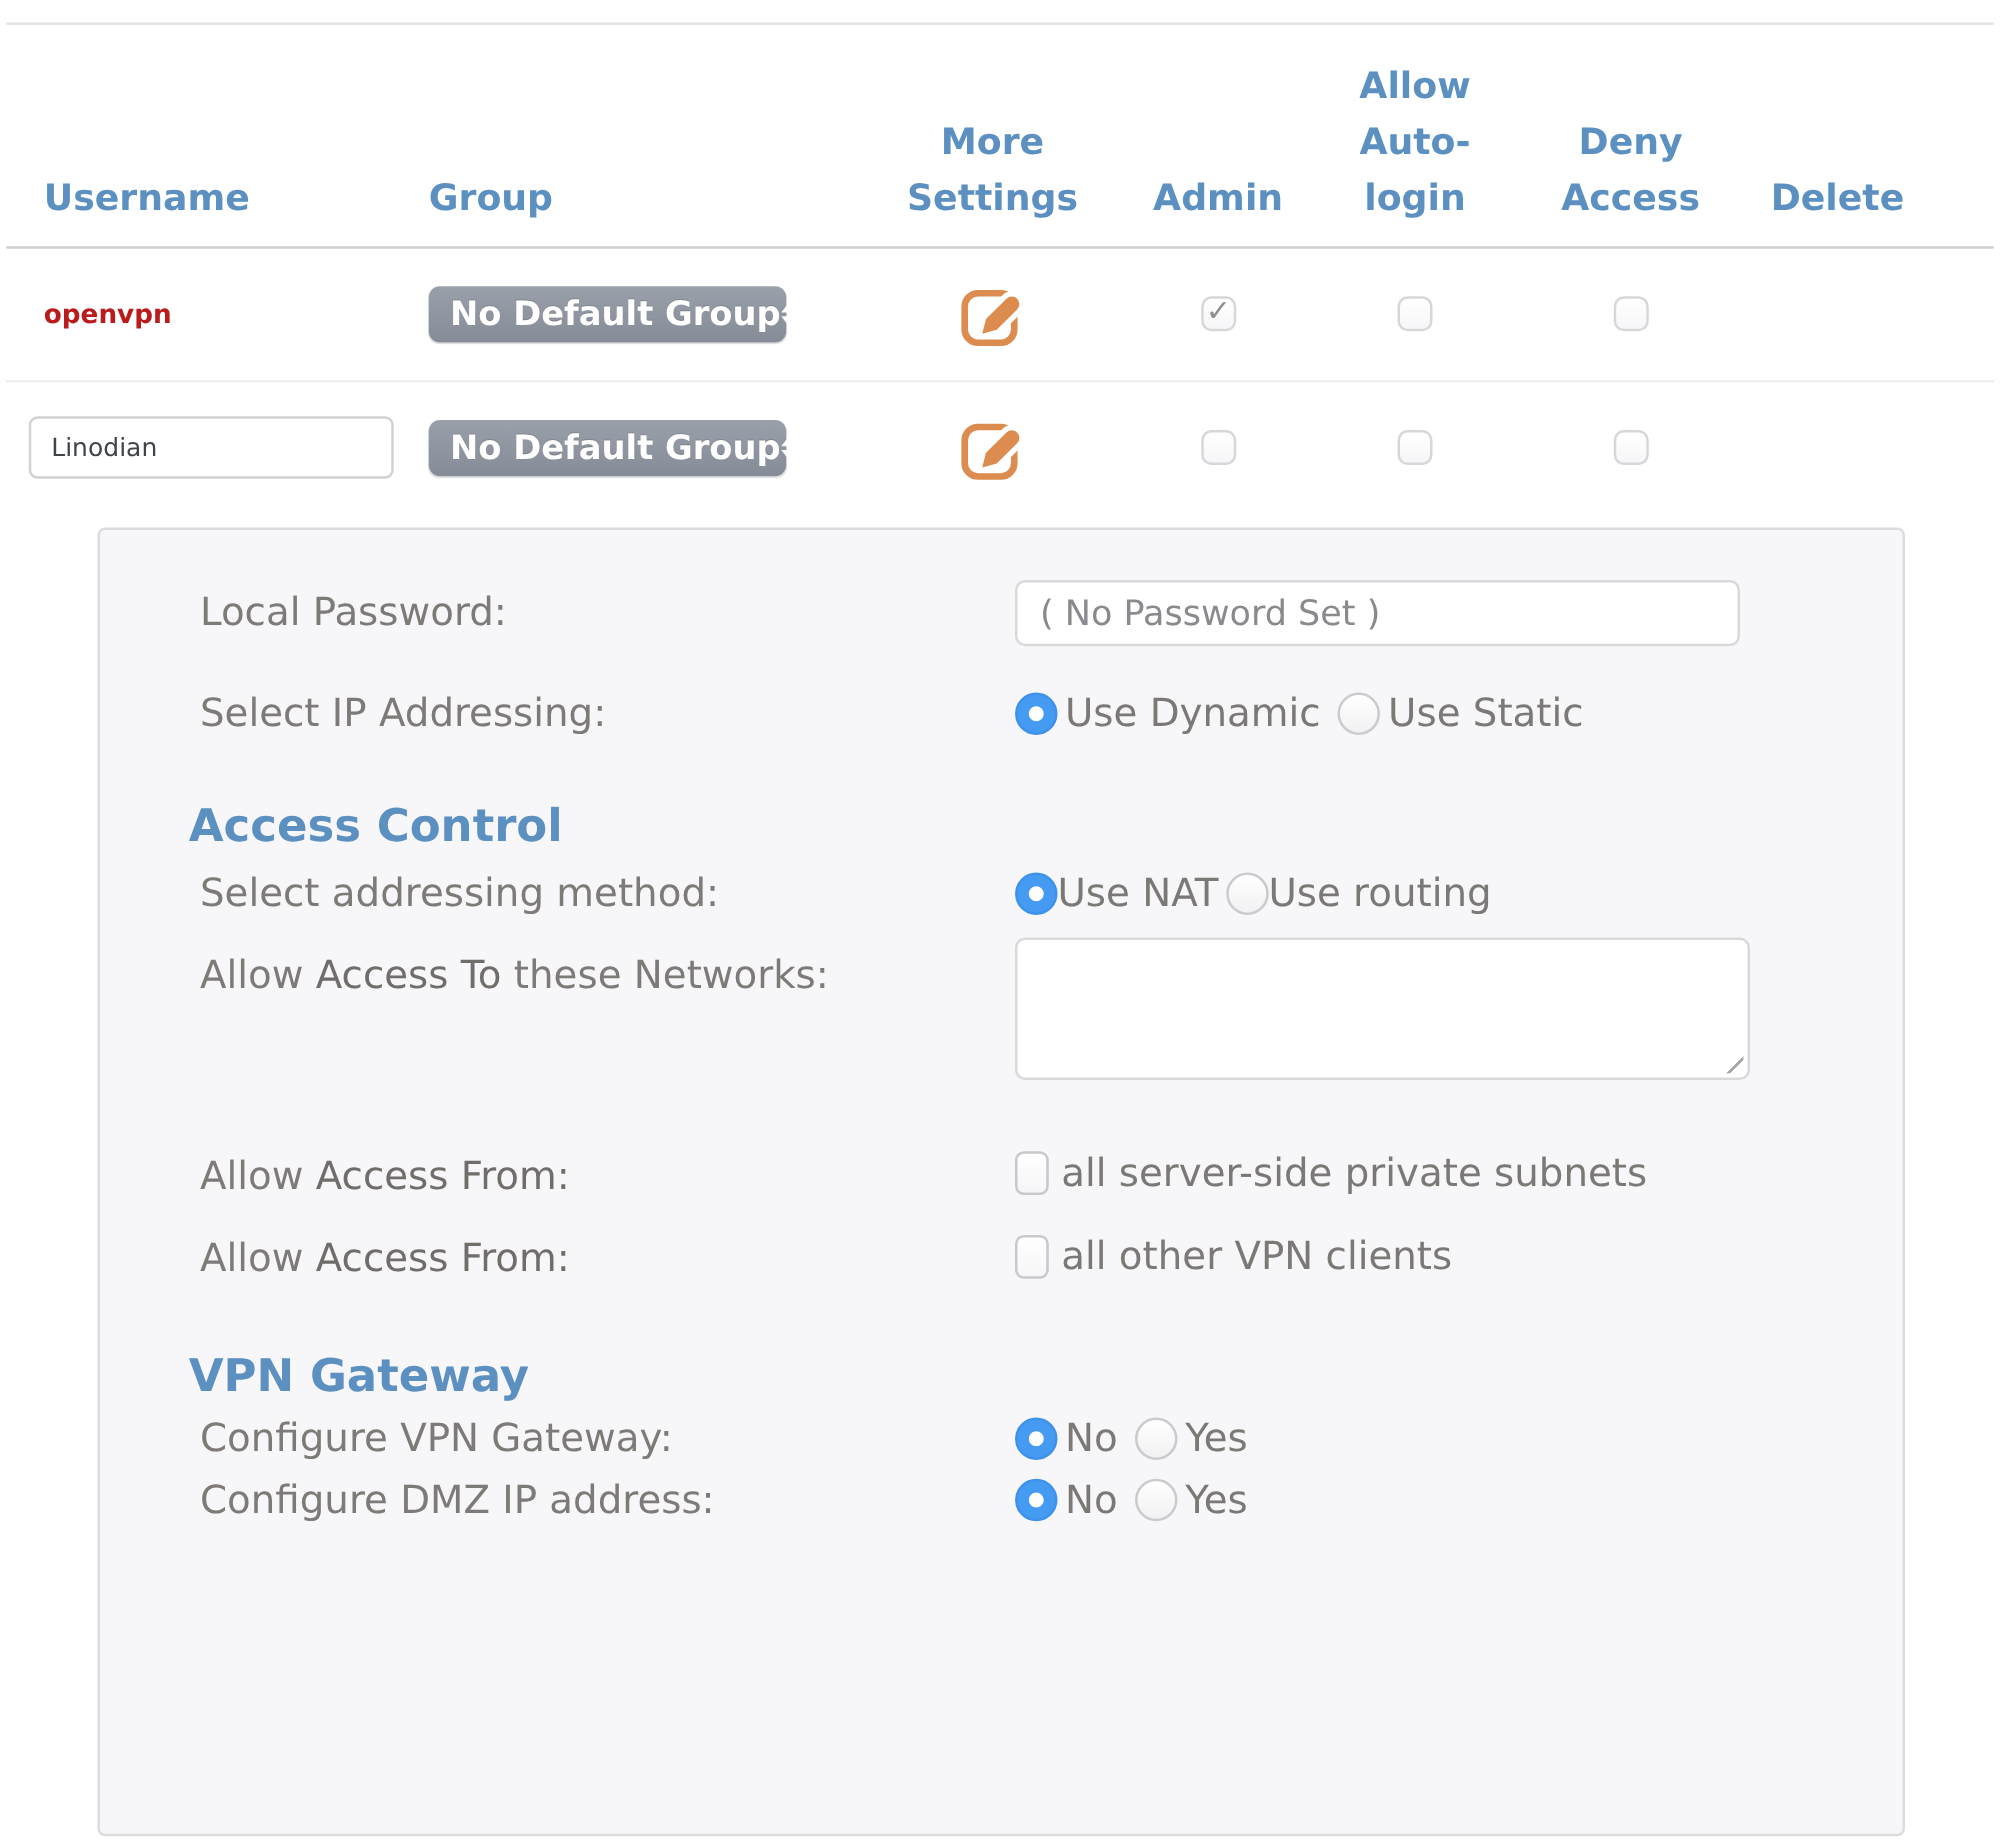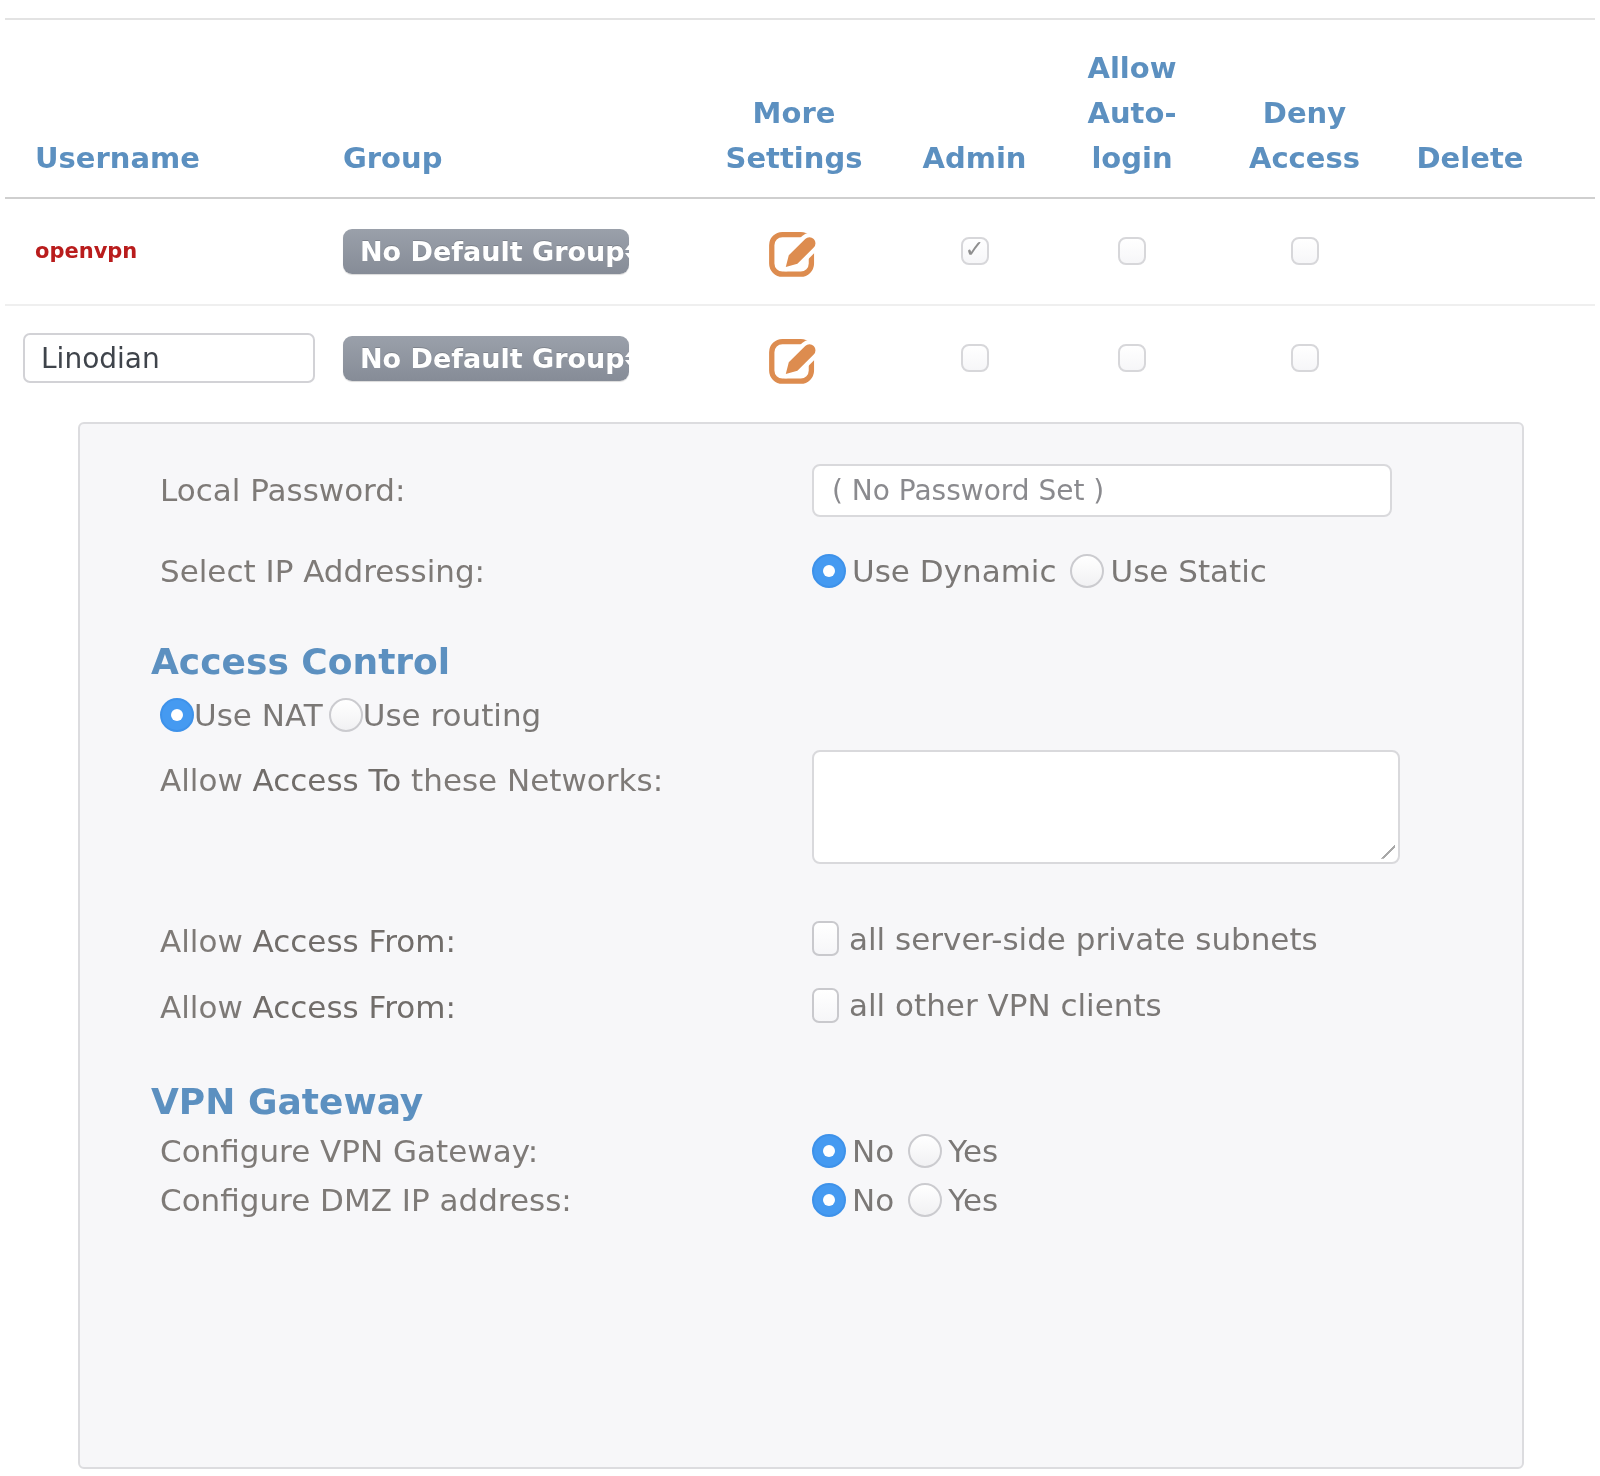--- a/index.html
+++ b/index.html
@@ -30,21 +30,21 @@
     display: flex; align-items: center;
     min-height: 105px; padding: 0 12px;
   }
   .row-sep { border-bottom: 2px solid #efefef; }
 
   .uname { font-size: 21px; font-weight: 700; color: #b91c1c; }
 
   .uname-input {
     width: 292px; height: 50px; margin-left: -12px;
     border: 2px solid #d2d2d6; border-radius: 7px;
-    font-family: inherit; font-size: 28px; color: #3f444b;
+    font-family: inherit; font-size: 20px; color: #3f444b;
     padding: 0 16px; background: #fff; outline: none;
   }
 
   .group-select {
     width: 286px; height: 45px;
     background: linear-gradient(#9aa0aa, #868c97);
     border-radius: 9px;
     display: inline-flex; align-items: center; justify-content: flex-start;
     padding: 0 12px 0 17px;
     cursor: default;
@@ -269,20 +269,21 @@
       <span class="radio-opt">
         <span class="radio"></span>
         <span class="radio-label">Use Static</span>
       </span>
     </div>
   </div>
 
   <div class="sec-heading h-access">Access Control</div>
 
   <div class="form-row r-method">
+    <div class="f-label">Select addressing method:</div>
     <div class="radio-group">
       <span class="radio-opt" style="margin-right:-8px">
         <span class="radio on" style="margin-right:0"></span>
         <span class="radio-label">Use NAT</span>
       </span>
       <span class="radio-opt">
         <span class="radio" style="margin-right:0"></span>
         <span class="radio-label">Use routing</span>
       </span>
     </div>

